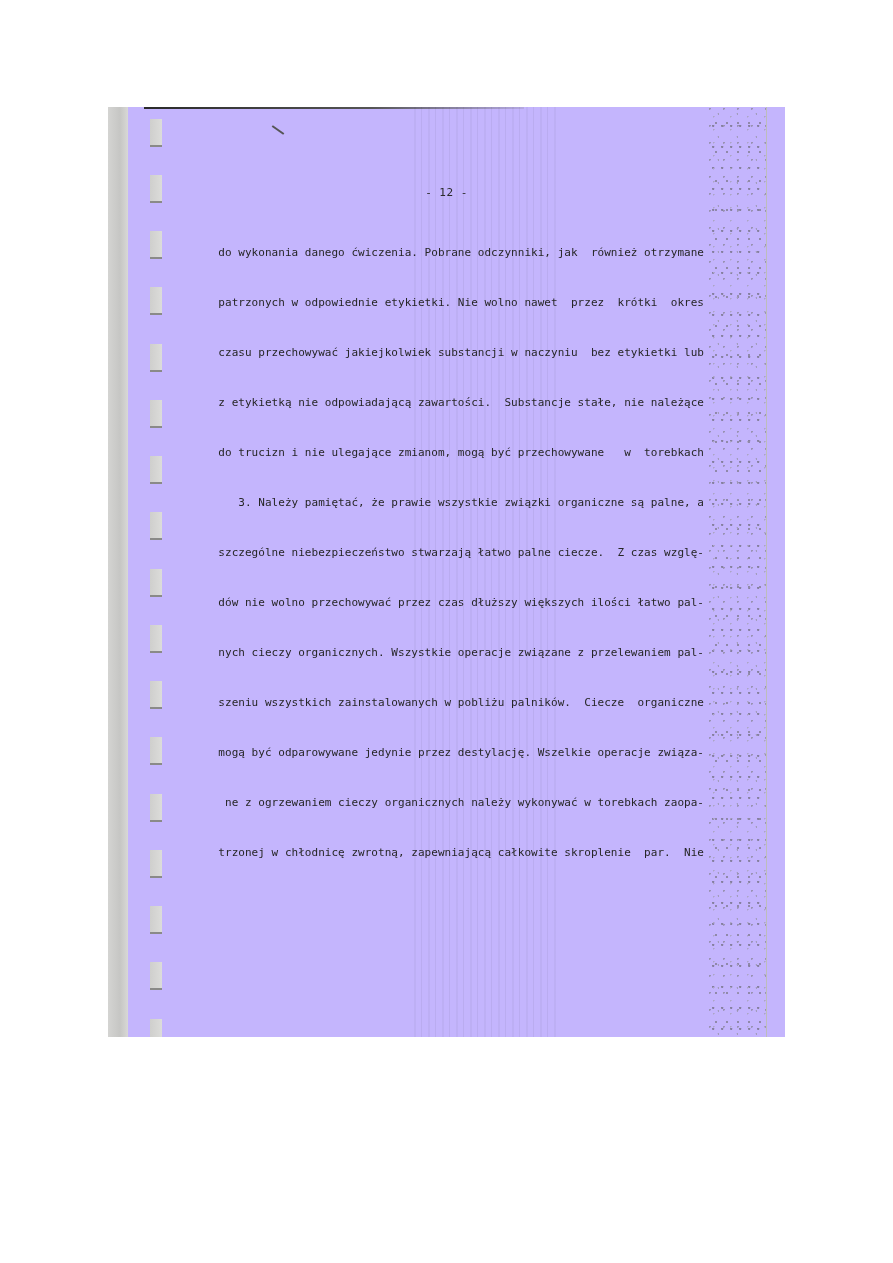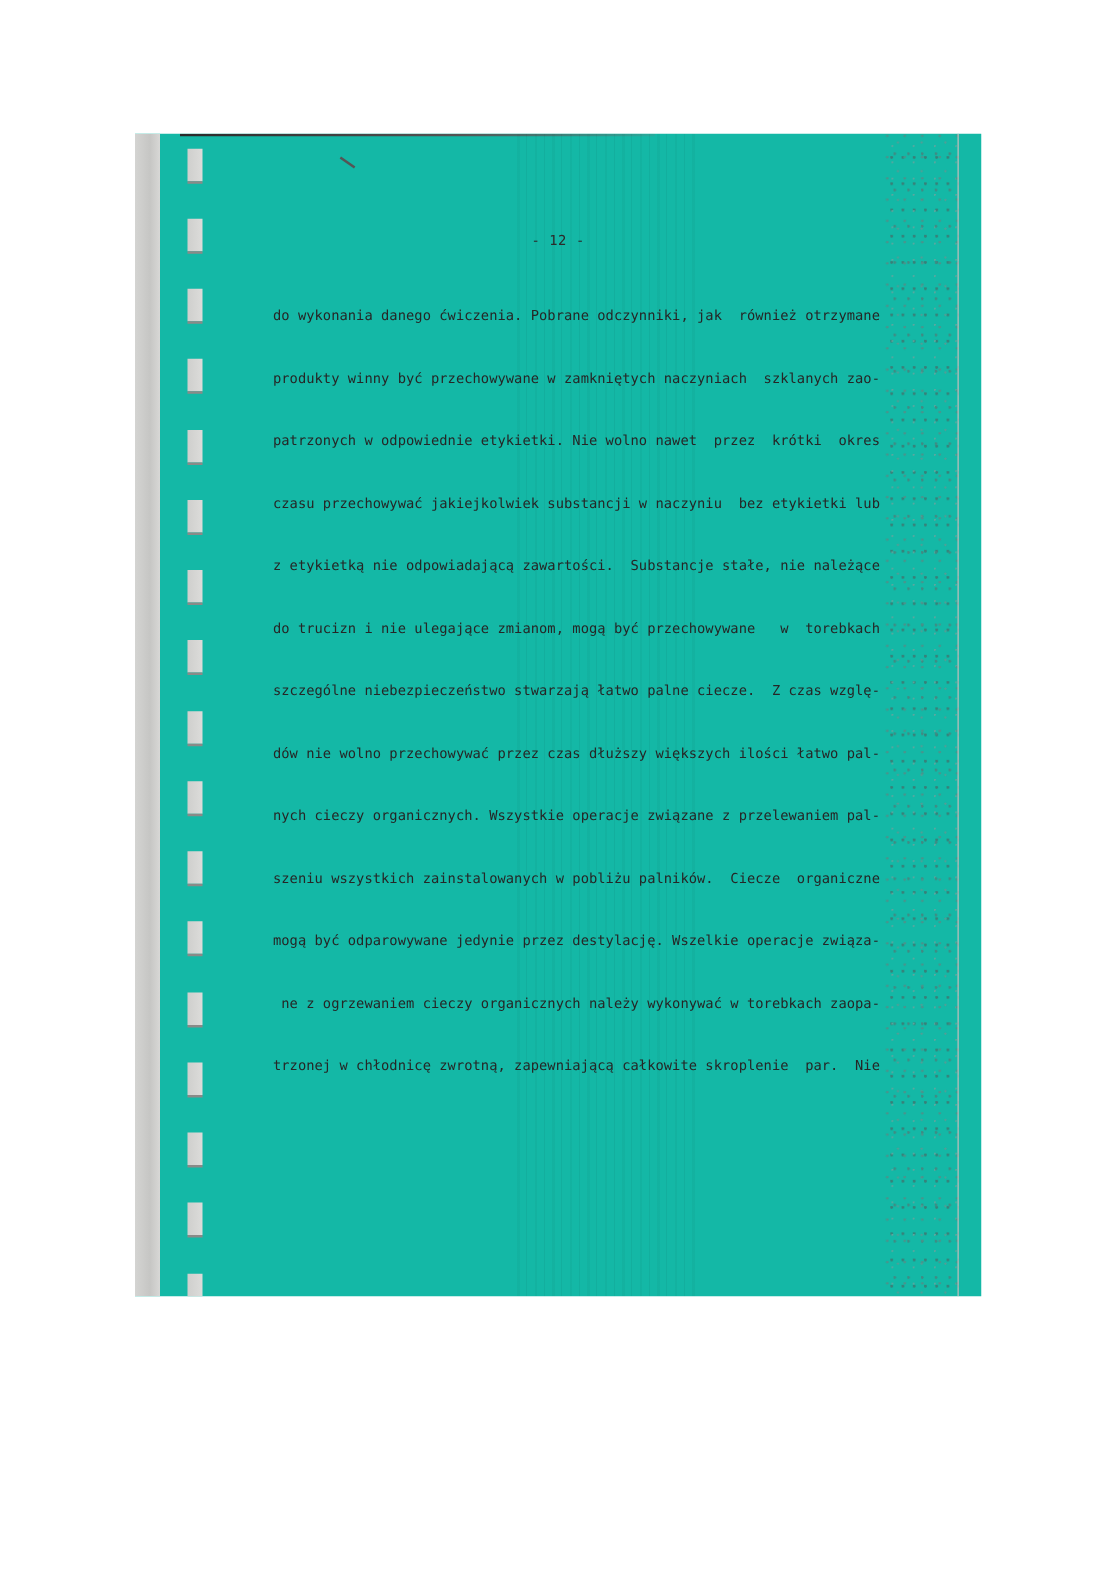--- a/index.html
+++ b/index.html
@@ -12,21 +12,21 @@
       height: 1263px;
       position: relative;
       overflow: hidden;
     }
     .scan-page {
       position: absolute;
       left: 108px;
       top: 107px;
       width: 677px;
       height: 930px;
-      background: #14b8a6;
+      background: #c4b5fd;
       overflow: hidden;
     }
     .top-edge {
       position: absolute;
       left: 36px;
       top: 0;
       width: 380px;
       height: 2px;
       background: linear-gradient(to right, #2a2a2a, #555 60%, rgba(120,120,120,0.2));
     }
@@ -156,25 +156,25 @@
     <div class="binder-hole" style="top:731px"></div>
     <div class="binder-hole" style="top:787px"></div>
     <div class="binder-hole" style="top:843px"></div>
     <div class="binder-hole" style="top:900px"></div>
   </div>
 
   <div class="page-number">- 12 -</div>
 
   <div class="text-column">
     <span class="line">do wykonania danego ćwiczenia. Pobrane odczynniki, jak  również otrzymane</span>
-    <span class="line">produkty winny być przechowywane w zamkniętych naczyniach  szklanych zao-</span>
     <span class="line">patrzonych w odpowiednie etykietki. Nie wolno nawet  przez  krótki  okres</span>
     <span class="line">czasu przechowywać jakiejkolwiek substancji w naczyniu  bez etykietki lub</span>
     <span class="line">z etykietką nie odpowiadającą zawartości.  Substancje stałe, nie należące</span>
     <span class="line">do trucizn i nie ulegające zmianom, mogą być przechowywane   w  torebkach</span>
+    <span class="line">   3. Należy pamiętać, że prawie wszystkie związki organiczne są palne, a</span>
     <span class="line">szczególne niebezpieczeństwo stwarzają łatwo palne ciecze.  Z czas wzglę-</span>
     <span class="line">dów nie wolno przechowywać przez czas dłuższy większych ilości łatwo pal-</span>
     <span class="line">nych cieczy organicznych. Wszystkie operacje związane z przelewaniem pal-</span>
     <span class="line">szeniu wszystkich zainstalowanych w pobliżu palników.  Ciecze  organiczne</span>
     <span class="line">mogą być odparowywane jedynie przez destylację. Wszelkie operacje związa-</span>
     <span class="line">ne z ogrzewaniem cieczy organicznych należy wykonywać w torebkach zaopa-</span>
     <span class="line">trzonej w chłodnicę zwrotną, zapewniającą całkowite skroplenie  par.  Nie</span>
     
     
     

